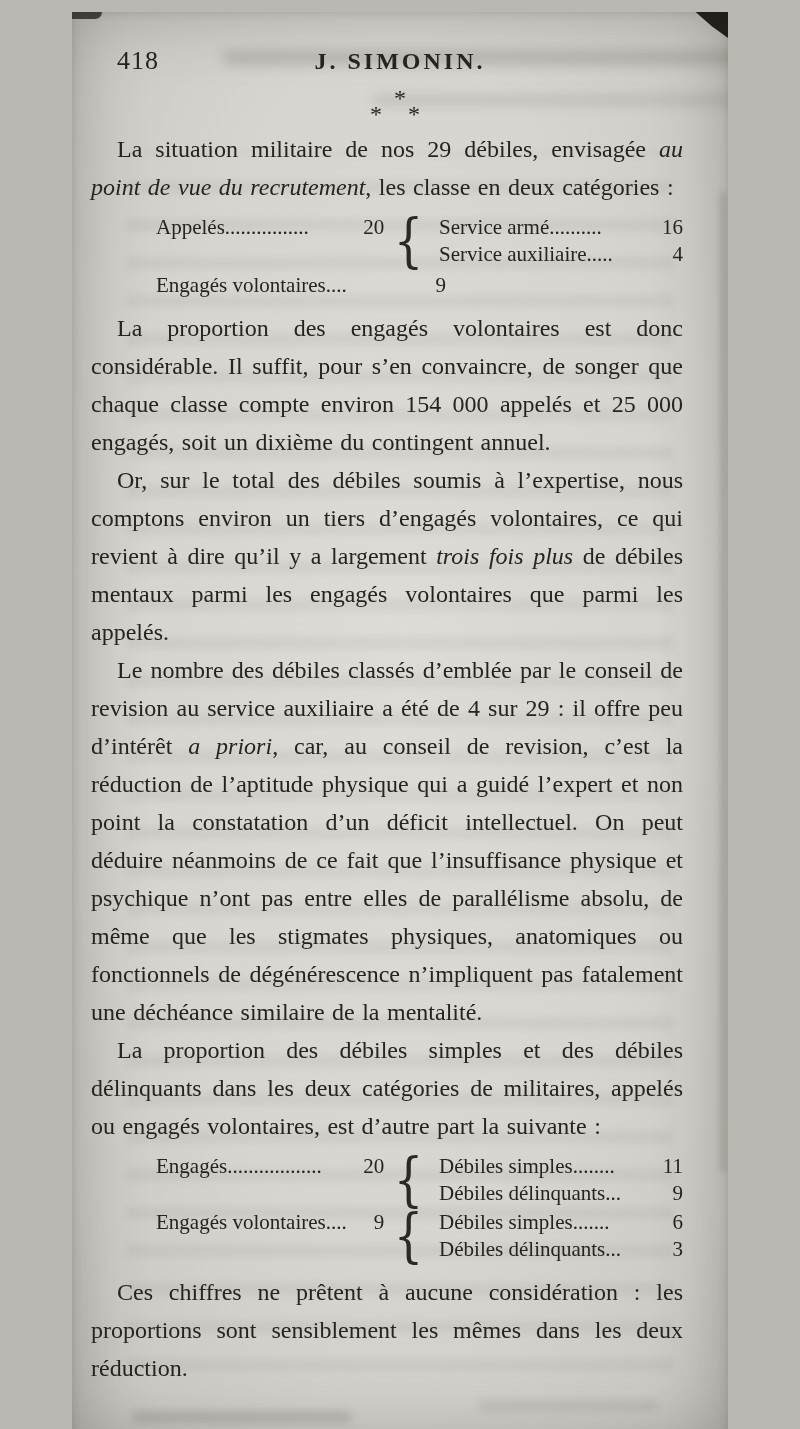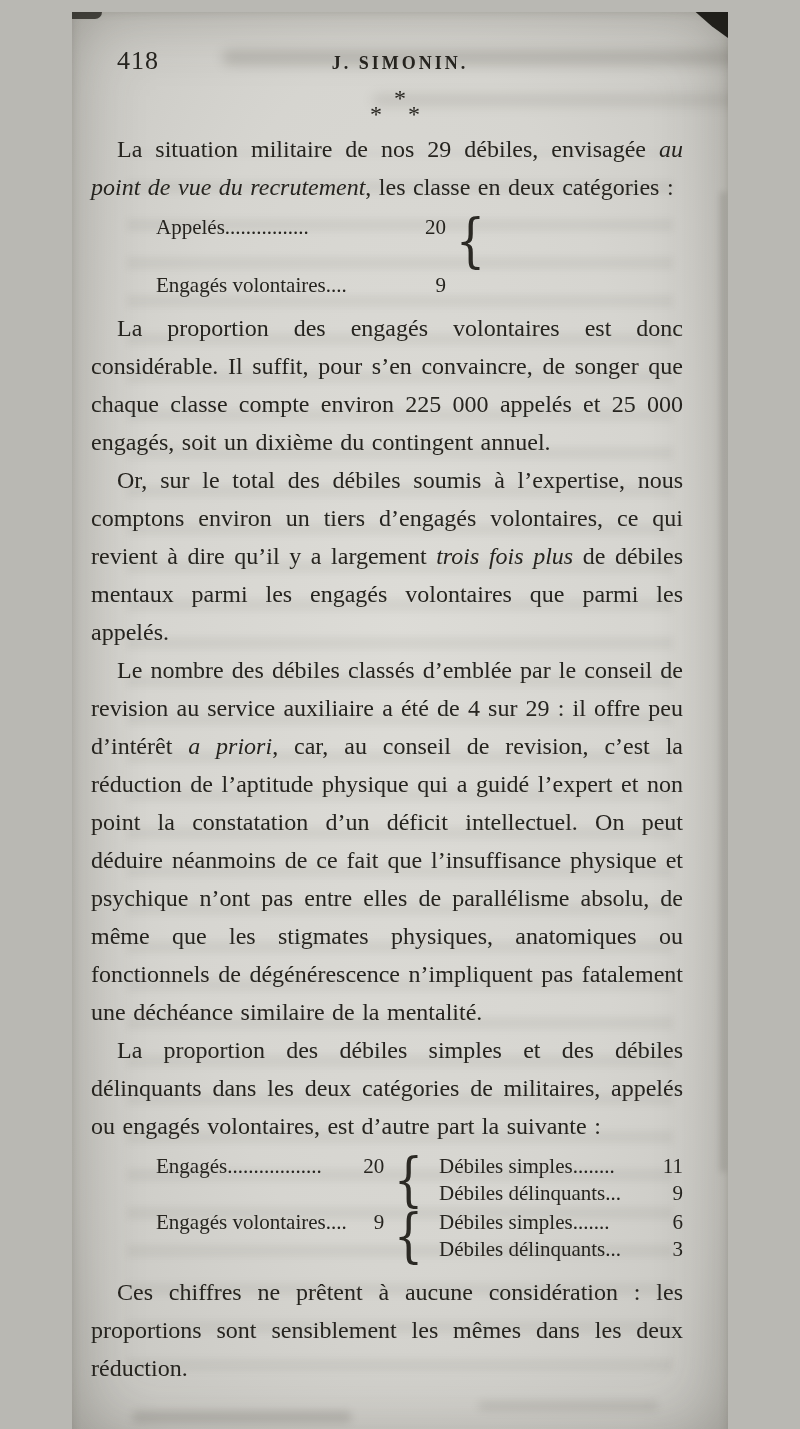--- a/index.html
+++ b/index.html
@@ -28,21 +28,21 @@
   .edge-streak{position:absolute;right:1px;top:180px;width:7px;height:980px;background:#403d35;opacity:.16;filter:blur(3px);}
   .bottom-smudge{position:absolute;left:60px;bottom:18px;width:220px;height:12px;background:#4c4840;opacity:.18;filter:blur(4px);border-radius:6px;}
   .bottom-smudge2{position:absolute;right:70px;bottom:30px;width:180px;height:10px;background:#4c4840;opacity:.12;filter:blur(4px);border-radius:6px;}
 
   
   .header{
     display:grid;grid-template-columns:1fr auto 1fr;align-items:baseline;
     padding:34px 45px 0 45px;position:relative;z-index:2;
   }
   .page-number{font-size:26px;letter-spacing:1px;}
-  .running-header{font-size:18px;font-weight:bold;letter-spacing:3px;text-align:center;}
+  .running-header{font-size:24px;font-weight:bold;letter-spacing:3px;text-align:center;}
 
   .asterism{ text-align:center; margin-top:16px; font-size:24px; line-height:12px; position:relative;z-index:2;}
   .asterism .row2{letter-spacing:10px;margin-top:4px;}
 
   
   .content{
     position:relative;z-index:2;
     padding:10px 45px 0 19px;
     font-size:24px; line-height:38px;
     text-align:justify; word-spacing:1.5px;
@@ -94,28 +94,38 @@
 
     <p><span>La situation militaire de nos 29 débiles, envisagée </span><i>au point de vue du recrutement</i><span>, les classe en deux catégories :</span></p>
 
     <div class="table">
       <div class="brace-row">
         <div class="t-left">
           <span class="t-label">Appelés................</span>
           <span class="t-val">20</span>
         </div>
         <div class="brace">{</div>
+        <div class="t-right">
+          <div class="t-line">
+            <span class="t-label">Service armé..........</span>
+            <span class="t-val">16</span>
+          </div>
+          <div class="t-line">
+            <span class="t-label">Service auxiliaire.....</span>
+            <span class="t-val">4</span>
+          </div>
+        </div>
       </div>
       <div class="plain-row">
         <span class="t-label">Engagés volontaires....</span>
         <span class="t-val">9</span>
       </div>
     </div>
 
-    <p>La proportion des engagés volontaires est donc considérable. Il suffit, pour s’en convaincre, de songer que chaque classe compte environ 225 000 appelés et 25 000 engagés, soit un dixième du contingent annuel.</p>
+    <p>La proportion des engagés volontaires est donc considérable. Il suffit, pour s’en convaincre, de songer que chaque classe compte environ 154 000 appelés et 25 000 engagés, soit un dixième du contingent annuel.</p>
 
     <p><span>Or, sur le total des débiles soumis à l’expertise, nous comptons environ un tiers d’engagés volontaires, ce qui revient à dire qu’il y a largement </span><i>trois fois plus</i><span> de débiles mentaux parmi les engagés volontaires que parmi les appelés.</span></p>
 
     <p><span>Le nombre des débiles classés d’emblée par le conseil de revision au service auxiliaire a été de 4 sur 29 : il offre peu d’intérêt </span><i>a priori</i><span>, car, au conseil de revision, c’est la réduction de l’aptitude physique qui a guidé l’expert et non point la constatation d’un déficit intellectuel. On peut déduire néanmoins de ce fait que l’insuffisance physique et psychique n’ont pas entre elles de parallélisme absolu, de même que les stigmates physiques, anatomiques ou fonctionnels de dégénérescence n’impliquent pas fatalement une déchéance similaire de la mentalité.</span></p>
 
     <p>La proportion des débiles simples et des débiles délinquants dans les deux catégories de militaires, appelés ou engagés volontaires, est d’autre part la suivante :</p>
 
     <div class="table">
       <div class="group">
         <div class="brace-row">

